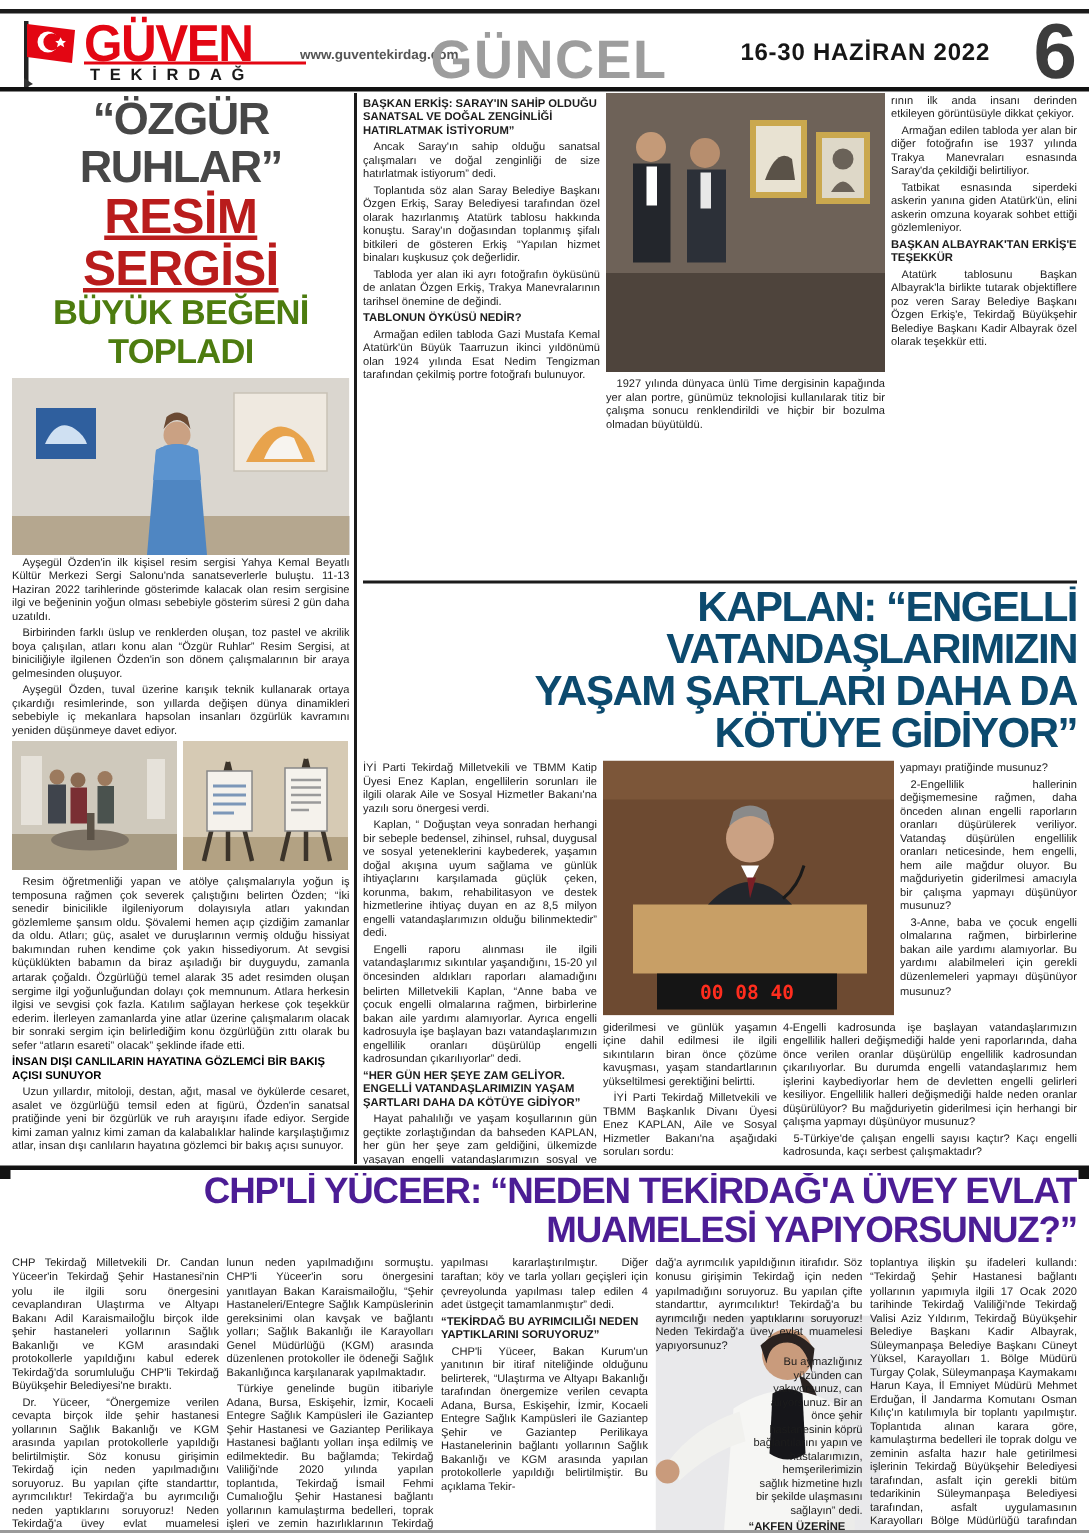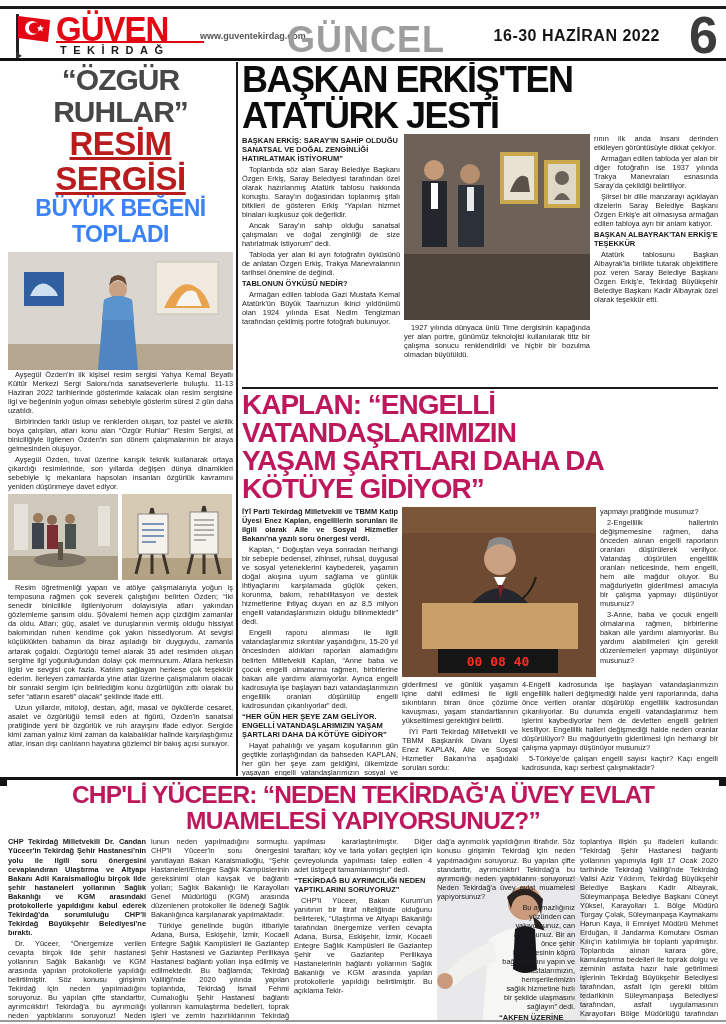--- a/index.html
+++ b/index.html
@@ -18,62 +18,62 @@
   .url { position:absolute; left:200px; top:22px; font-size:9px; font-weight:bold; color:#555; }
   .section { position:absolute; left:286px; top:10px; width:160px; text-align:center; font-size:36px; font-weight:bold; letter-spacing:1px; color:#9d9d9d; }
   .date { position:absolute; right:66px; top:18px; font-size:16px; font-weight:bold; letter-spacing:0.5px; color:#161616; }
   .pagenum { position:absolute; right:8px; top:-4px; font-size:52px; font-weight:bold; color:#3c3c3c; }
   .headrule { position:absolute; left:0; top:58px; width:726px; height:3px; background:#111; }
 
   
   .t { font-size:7.4px; line-height:1.22; text-align:justify; color:#1c1c1c; }
   .t p { margin-bottom:2px; text-indent:7px; }
   .t p.ni { text-indent:0; }
-  .lede { font-weight:bold; text-indent:0 !important; }
+  .lede { font-weight:normal; text-indent:0 !important; }
   .sub { font-weight:bold; text-align:left; font-size:7.5px; line-height:1.2; margin:2px 0; text-indent:0 !important; }
   .clip { overflow:hidden; }
 
   
   .a1 { position:absolute; left:8px; top:64px; width:225px; height:712px; }
   .a1 .hl1 { text-align:center; font-weight:bold; letter-spacing:-1px; color:#474747; font-size:30px; line-height:1.05; }
   .a1 .hl2 { text-align:center; font-weight:bold; letter-spacing:-0.5px; color:#b91c1c; font-size:33px; line-height:1.05;text-decoration:underline; }
-  .a1 .hl3 { text-align:center; font-weight:bold; letter-spacing:-0.5px; color:#3b82f6; font-size:23px; line-height:1.1; margin-bottom:5px; }
+  .a1 .hl3 { text-align:center; font-weight:bold; letter-spacing:-0.5px; color:#4d7c0f; font-size:23px; line-height:1.1; margin-bottom:5px; }
   .vdiv { position:absolute; left:236px; top:62px; width:2px; height:714px; background:#1b1b1b; }
 
   
   .ph { display:block; }
   .smallrow { display:flex; gap:4px; margin:3px 0; }
 
   
   .a2 { position:absolute; left:242px; top:62px; width:476px; height:324px; }
   .a2 .hl { font-size:36px; font-weight:bold; letter-spacing:-1.5px; color:#0c0c0c; line-height:1.0; }
   .a2 .deck { font-size:14.2px; font-weight:bold; color:#1d1d1d; line-height:1.12; margin:3px 0 4px; }
   .a2 .body { display:flex; gap:4px; height:253px; }
   .a2 .c1 { width:158px; }
   .a2 .cm { width:186px; }
   .a2 .c3 { width:124px; }
 
   .hdiv1 { position:absolute; left:242px; top:387px; width:476px; height:2px; background:#1b1b1b; }
 
   
   .a3 { position:absolute; left:242px; top:391px; width:476px; height:385px; }
-  .a3 .hl { text-align:left; font-weight:bold; letter-spacing:-1px; color:#be185d; font-size:28px; line-height:1.0; }
+  .a3 .hl { text-align:right; font-weight:bold; letter-spacing:-1px; color:#0c4a6e; font-size:28px; line-height:1.0; }
   .a3 .body { margin-top:4px; display:grid; grid-template-columns:156px 116px 74px 118px; grid-template-rows:170px auto; gap:3px 4px; height:326px; }
   .a3 .k1 { grid-column:1; grid-row:1/3; }
   .a3 .kphoto { grid-column:2/4; grid-row:1; }
   .a3 .k4t { grid-column:4; grid-row:1; }
   .a3 .k2b { grid-column:2/3; grid-row:2; }
   .a3 .krb { grid-column:3/5; grid-row:2; }
 
   .hdiv2 { position:absolute; left:0; top:777px; width:726px; height:3px; background:#131313; }
   .sq { position:absolute; width:7px; height:7px; background:#131313; top:779px; }
 
   
   .a4 { position:absolute; left:8px; top:782px; width:710px; height:238px; }
-  .a4 .hl { text-align:center; font-weight:bold; letter-spacing:-0.8px; color:#be185d; font-size:24.5px; line-height:1.05; }
+  .a4 .hl { text-align:right; font-weight:bold; letter-spacing:-0.8px; color:#4c1d95; font-size:24.5px; line-height:1.05; }
   .a4 .body { position:relative; margin-top:4px; display:flex; gap:5px; height:205px; }
   .a4 .yc { width:138px; position:relative; z-index:2; }
   .ywrap1 { margin-left:64px; text-align:right; }
   .ywrap2 { margin-left:62px; }
   .yphoto { position:absolute; left:429px; top:40px; width:150px; height:165px; z-index:1; }
   .botrule { position:absolute; left:0; top:1020px; width:726px; height:2px; background:#9a9a9a; }
 </style>
 </head>
 <body>
 
@@ -151,33 +151,33 @@
           <path d="M20 30 h22 M20 36 h22 M20 42 h22 M20 48 h14" stroke="#7c97b8" stroke-width="2"></path>
         <path d="M82 12 L66 80 M82 12 L98 80 M82 28 L82 80" stroke="#3c342a" stroke-width="3" fill="none"></path>
         <rect x="68" y="18" width="28" height="42" fill="#f5f2ec" stroke="#888"></rect>
           <path d="M72 26 h20 M72 31 h20 M72 36 h20 M72 41 h20 M72 46 h12" stroke="#9a9a9a" stroke-width="1.6"></path>
       </svg>
     </div>
 
     <div class="t">
       <p>Resim öğretmenliği yapan ve atölye çalışmalarıyla yoğun iş temposuna rağmen çok severek çalıştığını belirten Özden; “İki senedir binicilikle ilgileniyorum dolayısıyla atları yakından gözlemleme şansım oldu. Şövalemi hemen açıp çizdiğim zamanlar da oldu. Atları; güç, asalet ve duruşlarının vermiş olduğu hissiyat bakımından ruhen kendime çok yakın hissediyorum. At sevgisi küçüklükten babamın da biraz aşıladığı bir duyguydu, zamanla artarak çoğaldı. Özgürlüğü temel alarak 35 adet resimden oluşan sergime ilgi yoğunluğundan dolayı çok memnunum. Atlara herkesin ilgisi ve sevgisi çok fazla. Katılım sağlayan herkese çok teşekkür ederim. İlerleyen zamanlarda yine atlar üzerine çalışmalarım olacak bir sonraki sergim için belirlediğim konu özgürlüğün zıttı olarak bu sefer “atların esareti” olacak” şeklinde ifade etti.</p>
     </div>
+    <div class="sub">İNSAN DIŞI CANLILARIN HAYATINA GÖZLEMCİ BİR BAKIŞ AÇISI SUNUYOR</div>
     <div class="t">
       <p>Uzun yıllardır, mitoloji, destan, ağıt, masal ve öykülerde cesaret, asalet ve özgürlüğü temsil eden at figürü, Özden'in sanatsal pratiğinde yeni bir özgürlük ve ruh arayışını ifade ediyor. Sergide kimi zaman yalnız kimi zaman da kalabalıklar halinde karşılaştığımız atlar, insan dışı canlıların hayatına gözlemci bir bakış açısı sunuyor.</p>
     </div>
 
   </div>
 
   <div class="a2 clip">
-    <div class="hl">BAŞKAN ERKİŞ'TEN ATATÜRK JESTİ</div>
     <div class="body">
       <div class="c1 t clip">
         <div class="sub">BAŞKAN ERKİŞ: SARAY'IN SAHİP OLDUĞU SANATSAL VE DOĞAL ZENGİNLİĞİ HATIRLATMAK İSTİYORUM”</div>
+        <p>Ancak Saray'ın sahip olduğu sanatsal çalışmaları ve doğal zenginliği de size hatırlatmak istiyorum” dedi.</p>
         <p>Toplantıda söz alan Saray Belediye Başkanı Özgen Erkiş, Saray Belediyesi tarafından özel olarak hazırlanmış Atatürk tablosu hakkında konuştu. Saray'ın doğasından toplanmış şifalı bitkileri de gösteren Erkiş “Yapılan hizmet binaları kuşkusuz çok değerlidir.</p>
-        <p>Ancak Saray'ın sahip olduğu sanatsal çalışmaları ve doğal zenginliği de size hatırlatmak istiyorum” dedi.</p>
         <p>Tabloda yer alan iki ayrı fotoğrafın öyküsünü de anlatan Özgen Erkiş, Trakya Manevralarının tarihsel önemine de değindi.</p>
         <div class="sub">TABLONUN ÖYKÜSÜ NEDİR?</div>
         <p>Armağan edilen tabloda Gazi Mustafa Kemal Atatürk'ün Büyük Taarruzun ikinci yıldönümü olan 1924 yılında Esat Nedim Tengizman tarafından çekilmiş portre fotoğrafı bulunuyor.</p>
       </div>
       <div class="cm clip">
         <svg class="ph" width="186" height="186" viewBox="0 0 186 186">
           <rect width="186" height="186" fill="#6e6258"></rect>
           <rect y="120" width="186" height="66" fill="#4e443c"></rect>
           <rect x="96" y="18" width="38" height="52" fill="#caa84e"></rect>
             <rect x="100" y="22" width="30" height="44" fill="#e8e2d2"></rect>
@@ -194,21 +194,21 @@
             <rect x="63" y="53" width="7" height="24" fill="#e8e8e8"></rect>
         </svg>
         <div class="t" style="margin-top:3px;">
           <p>1927 yılında dünyaca ünlü Time dergisinin kapağında yer alan portre, günümüz teknolojisi kullanılarak titiz bir çalışma sonucu renklendirildi ve hiçbir bir bozulma olmadan büyütüldü.</p>
 
         </div>
       </div>
       <div class="c3 t clip">
         <p class="ni">rının ilk anda insanı derinden etkileyen görüntüsüyle dikkat çekiyor.</p>
         <p>Armağan edilen tabloda yer alan bir diğer fotoğrafın ise 1937 yılında Trakya Manevraları esnasında Saray'da çekildiği belirtiliyor.</p>
-        <p>Şiirsel bir dille manzarayı açıklayan dizelerin Saray Belediye Başkanı Özgen Erkiş'e ait olmasıysa armağan edilen tabloya ayrı bir anlam katıyor.</p>
+        <p>Tatbikat esnasında siperdeki askerin yanına giden Atatürk'ün, elini askerin omzuna koyarak sohbet ettiği gözlemleniyor.</p>
         <div class="sub">BAŞKAN ALBAYRAK'TAN ERKİŞ'E TEŞEKKÜR</div>
         <p>Atatürk tablosunu Başkan Albayrak'la birlikte tutarak objektiflere poz veren Saray Belediye Başkanı Özgen Erkiş'e, Tekirdağ Büyükşehir Belediye Başkanı Kadir Albayrak özel olarak teşekkür etti.</p>
 
       </div>
     </div>
   </div>
 
   <div class="hdiv1"></div>
 
   <div class="a3 clip">

